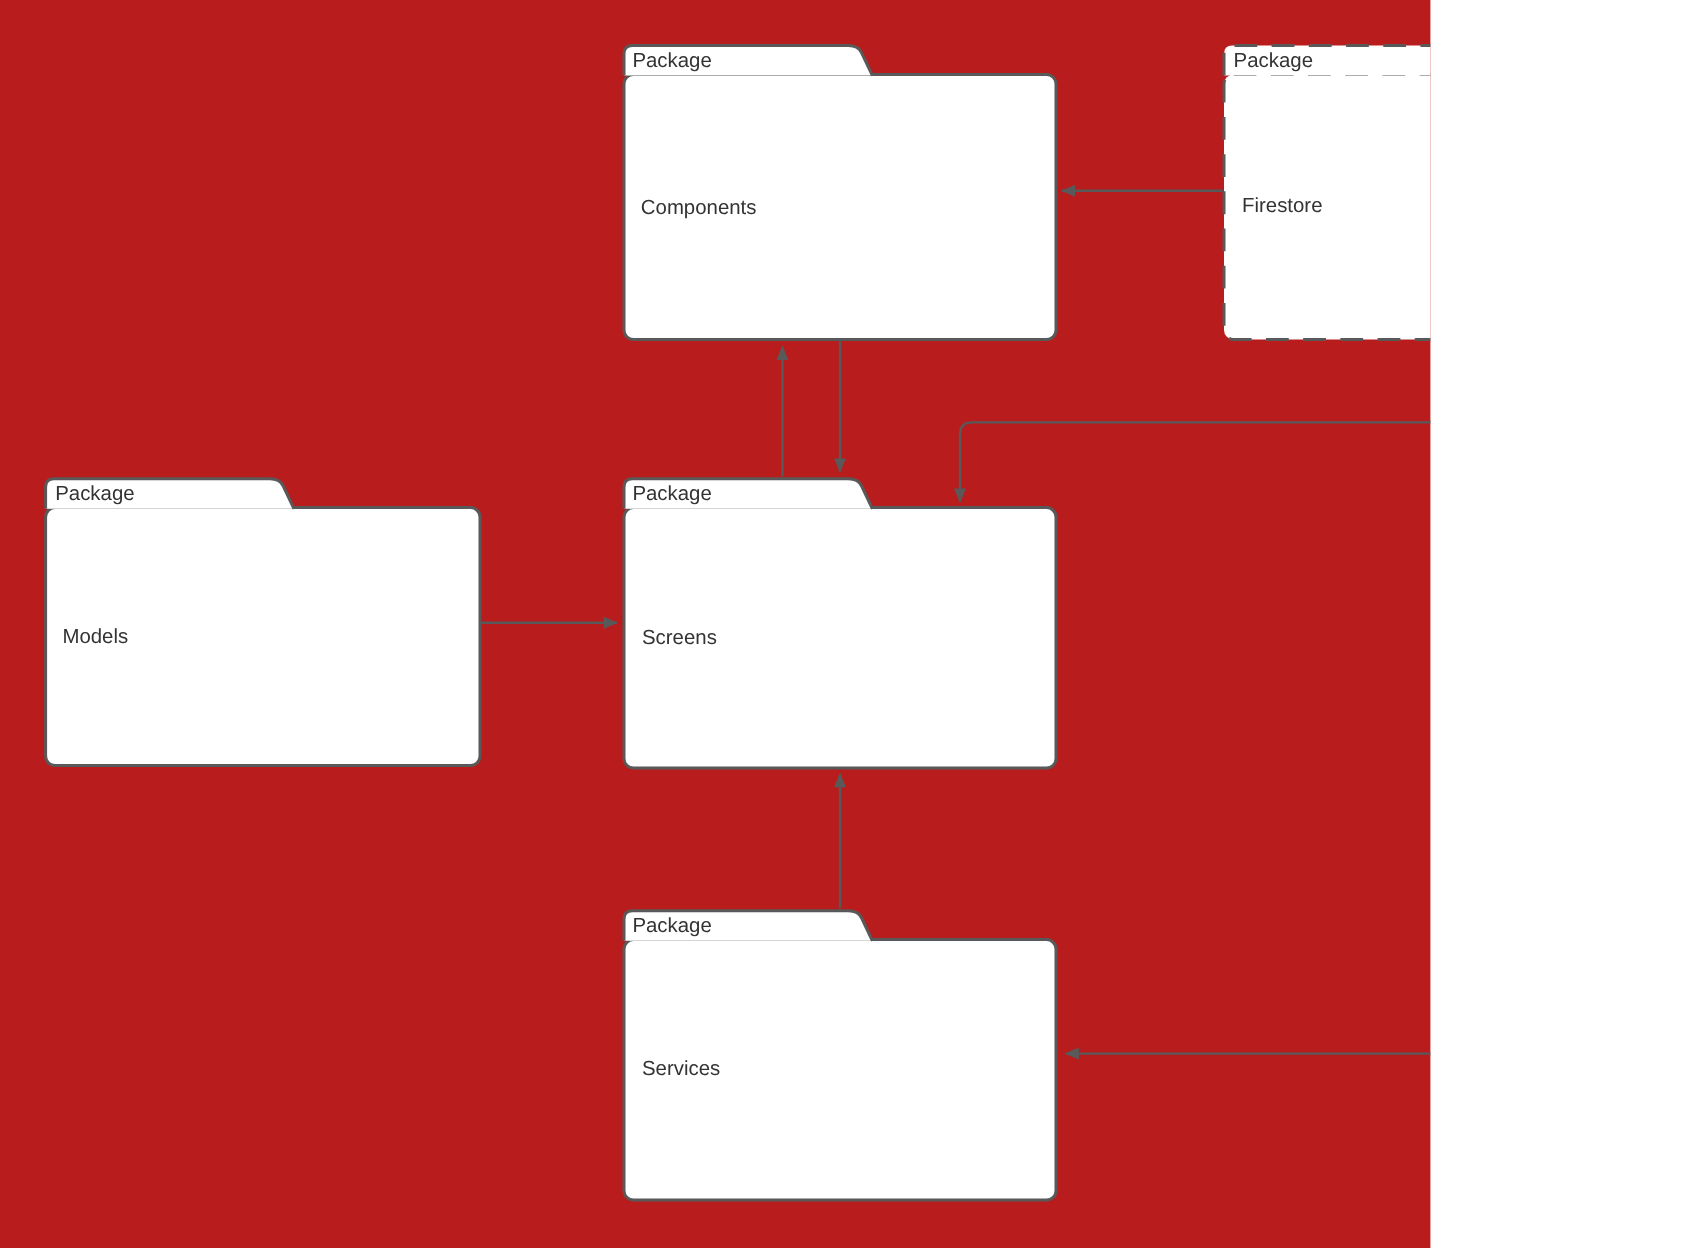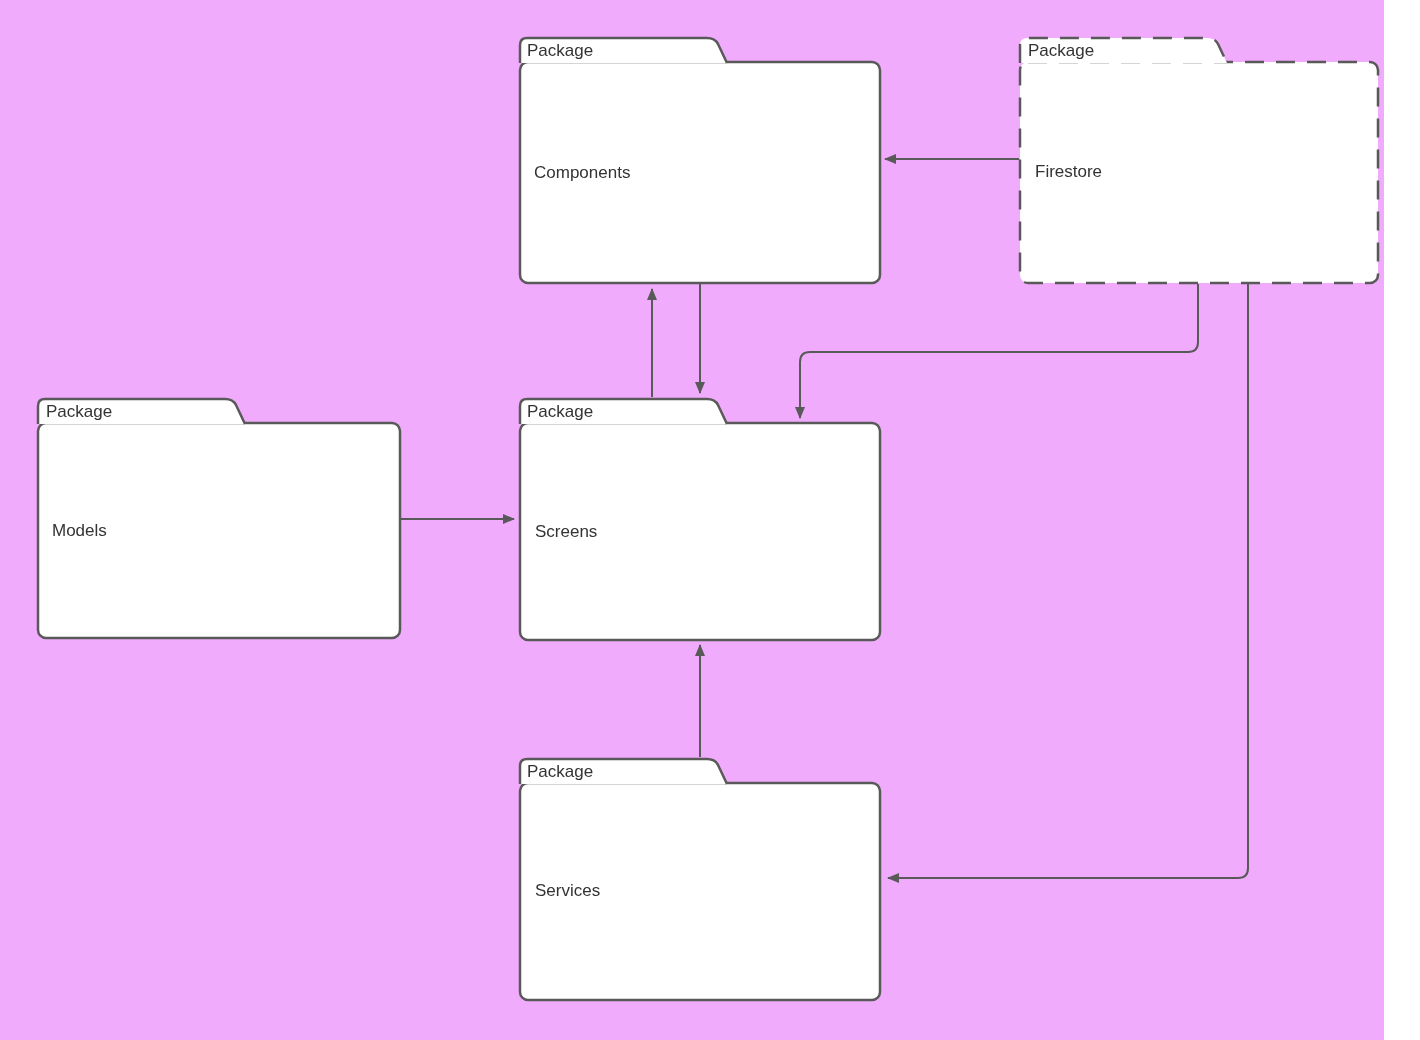--- a/index.html
+++ b/index.html
@@ -1,20 +1,20 @@
 <!DOCTYPE html>
 <html><head>
 <meta charset="utf-8">
 <style>
   html, body { margin: 0; padding: 0; background: #ffffff; }
   .canvas {
     position: relative;
-    width: 1384px;
+    width: 1192px;
     height: 1040px;
-    background: #f0abfc;
+    background: #b91c1c;
     overflow: hidden;
   }
   svg { display: block; }
   .pkg-name, .pkg-type {
     font-family: "Liberation Sans", "DejaVu Sans", sans-serif;
     fill: #333333;
   }
   .pkg-name { font-size: 17px; }
   .pkg-type { font-size: 17px; }
   .shape  { fill: #ffffff; stroke: #595959; stroke-width: 2.5; }

